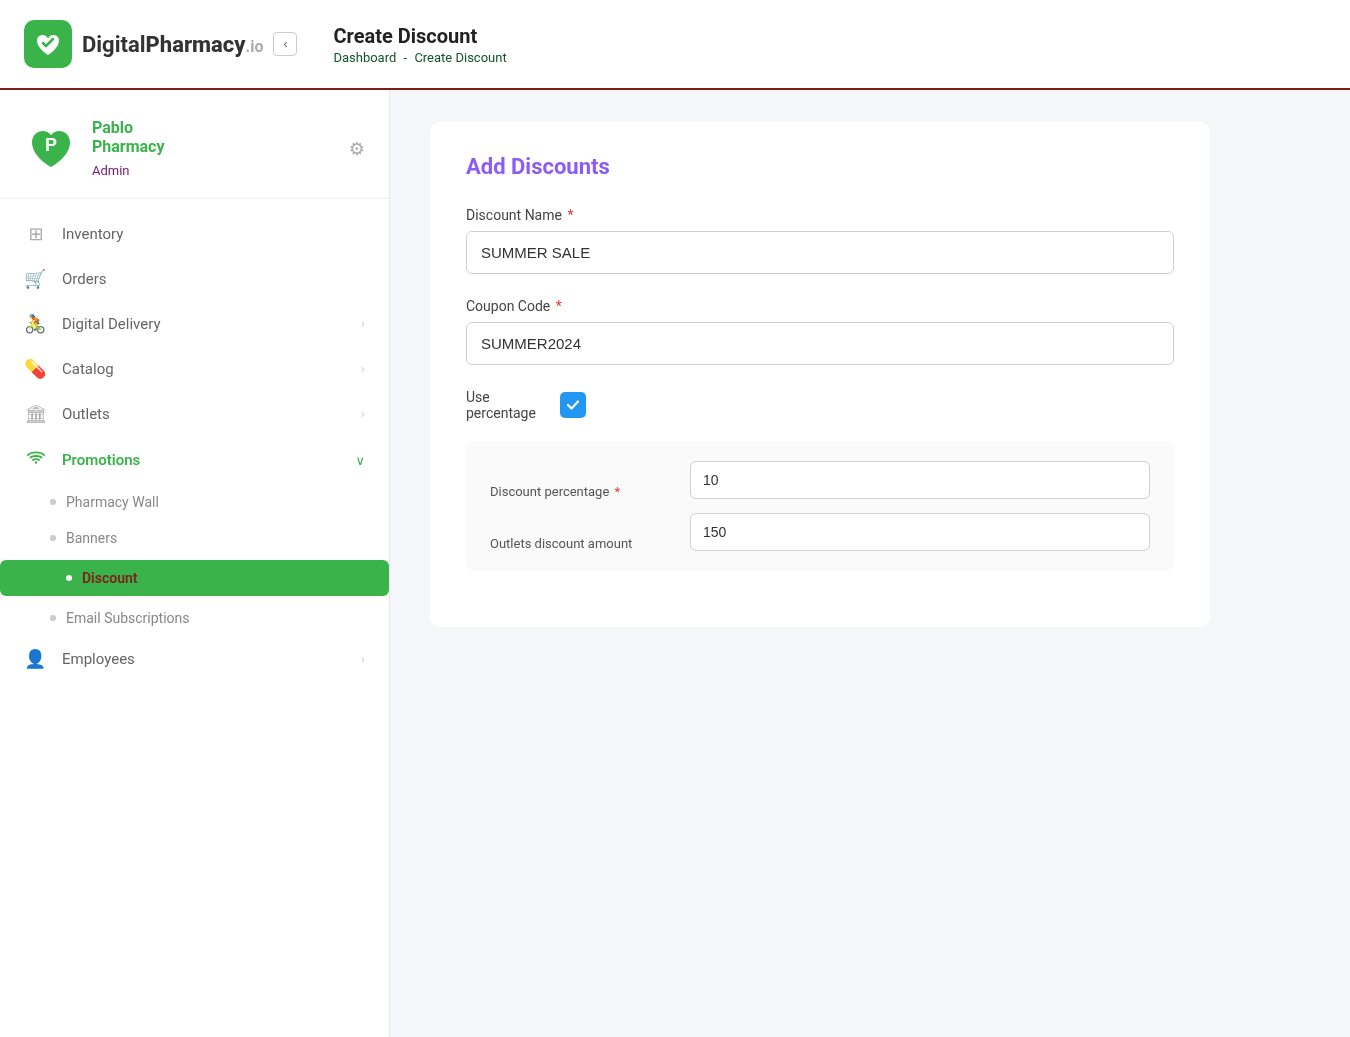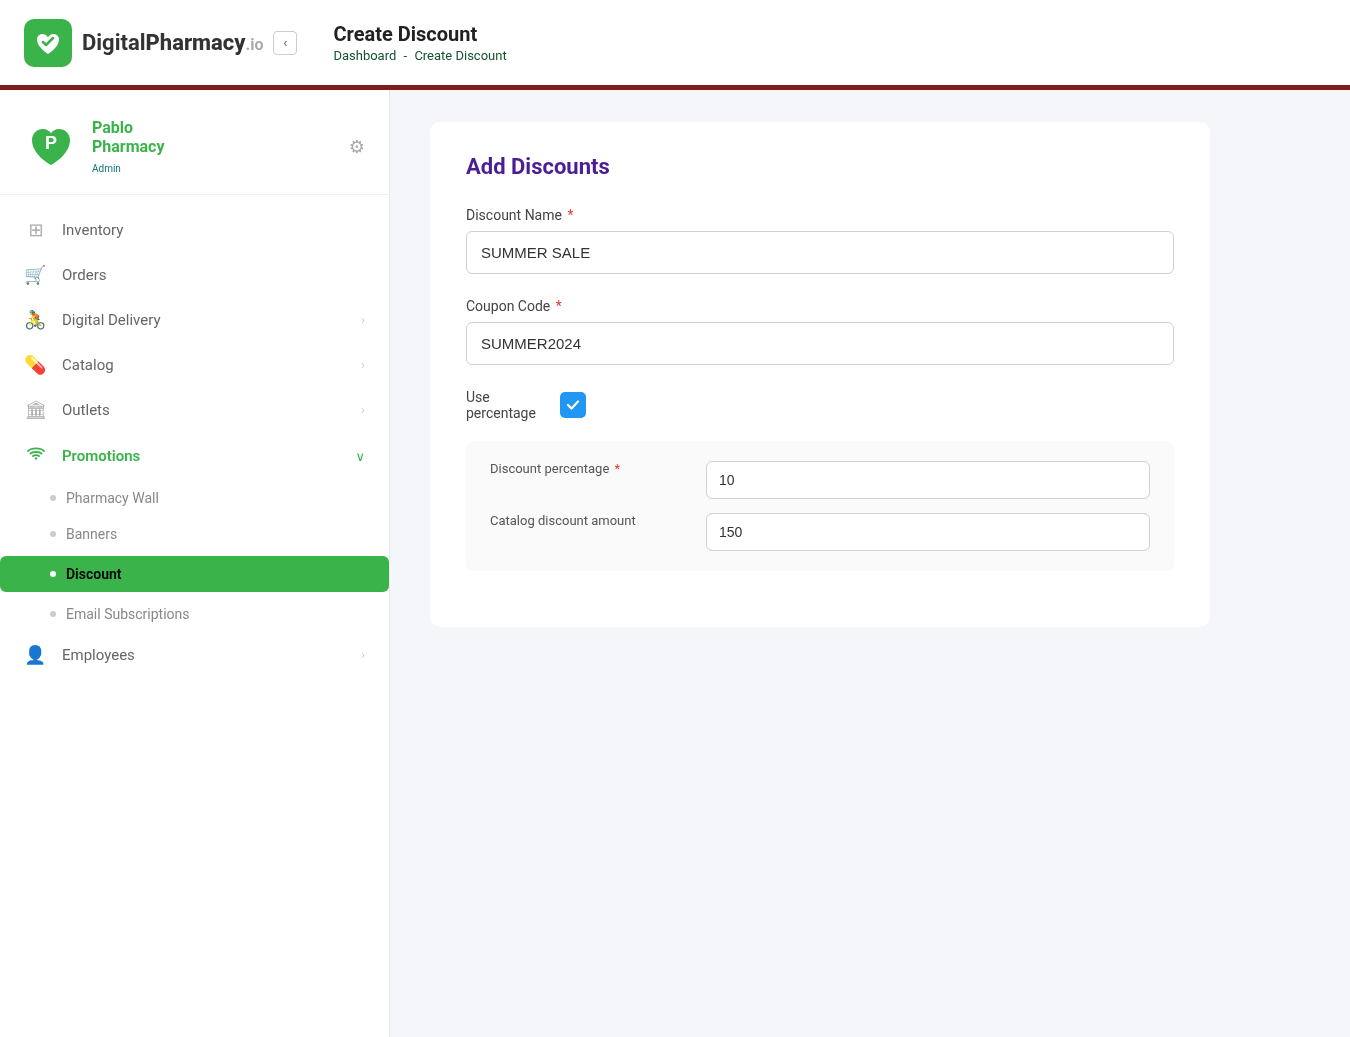--- a/index.html
+++ b/index.html
@@ -1,21 +1,21 @@
 <!DOCTYPE html>
 <html><head>
   <meta charset="utf-8">
   <style>
     * { box-sizing: border-box; margin: 0; padding: 0; }
     body { font-family: -apple-system, BlinkMacSystemFont, 'Segoe UI', Roboto, sans-serif; background: #f5f6fa; display: flex; flex-direction: column; height: 1037px; overflow: hidden; }
 
     
     .top-header {
       background: #fff;
-      border-bottom: 5px solid #7f1d1d;
+      border-bottom: 2px solid #7f1d1d;
       padding: 12px 24px;
       display: flex;
       align-items: center;
       gap: 32px;
       height: 90px;
       flex-shrink: 0;
     }
     .logo-area {
       display: flex;
       align-items: center;
@@ -67,21 +67,21 @@
     .user-section {
       padding: 12px 24px 20px;
       display: flex;
       align-items: center;
       gap: 14px;
       border-bottom: 1px solid #f0f0f0;
       margin-bottom: 12px;
     }
     .user-info { flex: 1; }
     .user-name { font-size: 16px; font-weight: 700; color: #3ab44a; line-height: 1.2; }
-    .user-role { font-size: 10px; color: #0f766e; margin-top: 7px; }
+    .user-role { font-size: 13px; color: #701a75; margin-top: 7px; }
     .settings-icon { color: #aaa; font-size: 18px; cursor: pointer; }
 
     .nav-item {
       display: flex; align-items: center;
       padding: 12px 24px;
       gap: 14px;
       cursor: pointer;
       font-size: 15px;
       color: #666;
       position: relative;
@@ -99,43 +99,43 @@
       cursor: pointer;
       font-size: 14px;
       color: #888;
       text-align: center;
     }
     .nav-sub-item .dot { width: 6px; height: 6px; border-radius: 50%; background: #ccc; flex-shrink: 0; }
     .nav-sub-item.active-sub {
       background: #3ab44a;
       margin: 4px 0;
       border-radius: 6px;
-      padding-left: 50px;
-      color: #000000;
+      padding-left: 66px;
+      color: #7f1d1d;
       font-weight: 600;
     }
     .nav-sub-item.active-sub .dot { background: #fff; }
 
     
     .content-area {
       flex: 1;
       background: #f5f6fa;
       overflow-y: auto;
       padding: 32px 40px;
     }
     .form-card {
       background: #fff;
       border-radius: 10px;
       padding: 32px 36px;
       max-width: 780px;
     }
     .form-card h2 {
       font-size: 22px;
       font-weight: 700;
-      color: #4c1d95;
+      color: #8b5cf6;
       margin-bottom: 28px;
     }
     .form-group { margin-bottom: 24px; }
     .form-label {
       font-size: 14px;
       color: #444;
       margin-bottom: 8px;
       display: block;
     }
     .form-label .required { color: #e53935; margin-left: 2px; }
@@ -169,22 +169,22 @@
     .checkbox-blue svg { width: 16px; height: 16px; }
 
     .sub-fields {
       background: #fafafa;
       border-radius: 8px;
       padding: 20px 24px;
       margin-bottom: 24px;
     }
     .sub-field-row {
       display: flex;
-      align-items: flex-start;
-      gap: 36px;
+      align-items: flex-end;
+      gap: 20px;
       margin-bottom: 14px;
     }
     .sub-field-row:last-child { margin-bottom: 0; }
     .sub-field-label {
       font-size: 13px;
       color: #555;
       width: 180px;
       flex-shrink: 0;
     }
     .sub-field-label .required { color: #e53935; margin-left: 2px; }
@@ -345,21 +345,21 @@
       <div class="sub-fields">
         <div class="sub-field-row">
           <div class="sub-field-label">
             <span>Discount percentage</span>
             <span class="required">*</span>
           </div>
           <input type="text" class="sub-field-input" value="10" style="">
         </div>
         <div class="sub-field-row">
           <div class="sub-field-label">
-            <span>Catalog discount amount</span>
+            <span>Outlets discount amount</span>
           </div>
           <input type="text" class="sub-field-input" value="150" style="">
         </div>
       </div>
 
 
     </div>
   </div>
 
 </div>

